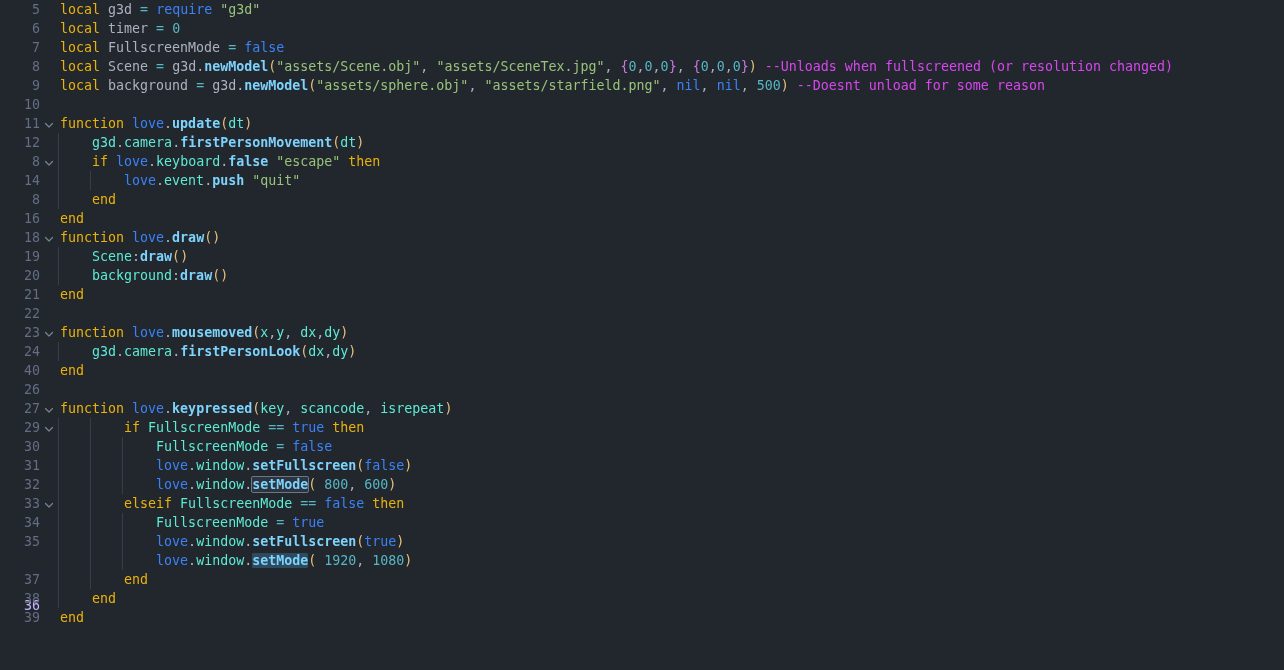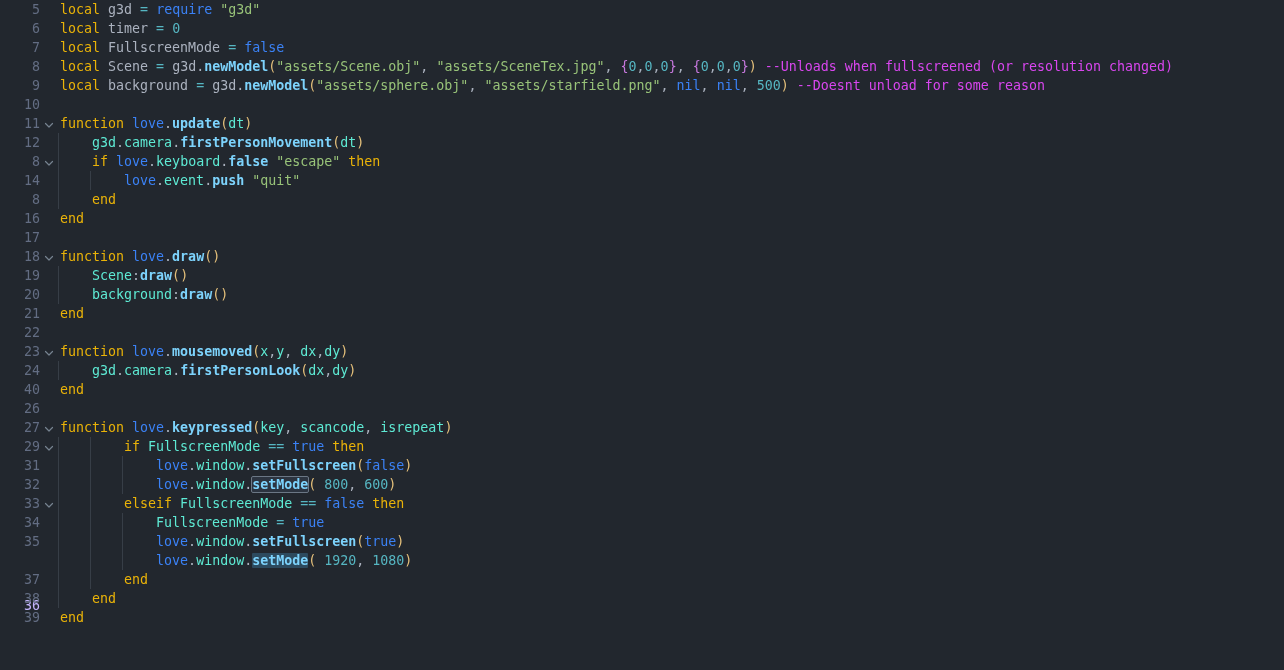--- a/index.html
+++ b/index.html
@@ -127,40 +127,40 @@
     <div class="row"><div class="gutter">11</div><div class="fold"><span class="chev"><svg viewBox="0 0 10 10" width="10" height="10">
             <path d="M1.5 3.5 L5 7 L8.5 3.5" fill="none" stroke="#768390" stroke-width="1.2" stroke-linecap="round" stroke-linejoin="round"></path>
           </svg></span></div><div class="code"><span class="kw">function</span> <span class="var">love</span><span class="punc">.</span><span class="fnname">update</span><span class="p1">(</span><span class="id2">dt</span><span class="p1">)</span></div></div>
     <div class="row"><div class="guides"><div class="guide" style="left: 0px;"></div></div><div class="gutter">12</div><div class="fold"></div><div class="code">    <span class="id2">g3d</span><span class="punc">.</span><span class="id2">camera</span><span class="punc">.</span><span class="fnname">firstPersonMovement</span><span class="p1">(</span><span class="id2">dt</span><span class="p1">)</span></div></div>
     <div class="row"><div class="guides"><div class="guide" style="left: 0px;"></div></div><div class="gutter">8</div><div class="fold"><span class="chev"><svg viewBox="0 0 10 10" width="10" height="10">
             <path d="M1.5 3.5 L5 7 L8.5 3.5" fill="none" stroke="#768390" stroke-width="1.2" stroke-linecap="round" stroke-linejoin="round"></path>
           </svg></span></div><div class="code">    <span class="kw">if</span> <span class="var">love</span><span class="punc">.</span><span class="id2">keyboard</span><span class="punc">.</span><span class="fnname">false</span> <span class="str">"escape"</span> <span class="kw">then</span></div></div>
     <div class="row"><div class="guides"><div class="guide" style="left: 0px;"></div><div class="guide" style="left: 32.04px;"></div></div><div class="gutter">14</div><div class="fold"></div><div class="code">        <span class="var">love</span><span class="punc">.</span><span class="id2">event</span><span class="punc">.</span><span class="fnname">push</span> <span class="str">"quit"</span></div></div>
     <div class="row"><div class="guides"><div class="guide" style="left: 0px;"></div></div><div class="gutter">8</div><div class="fold"></div><div class="code">    <span class="kw">end</span></div></div>
     <div class="row"><div class="gutter">16</div><div class="fold"></div><div class="code"><span class="kw">end</span></div></div>
-    <div class="row"><div class="gutter">17</div><div class="fold"></div><div class="code"></div></div>
     <div class="row"><div class="gutter">18</div><div class="fold"><span class="chev"><svg viewBox="0 0 10 10" width="10" height="10">
             <path d="M1.5 3.5 L5 7 L8.5 3.5" fill="none" stroke="#768390" stroke-width="1.2" stroke-linecap="round" stroke-linejoin="round"></path>
           </svg></span></div><div class="code"><span class="kw">function</span> <span class="var">love</span><span class="punc">.</span><span class="fnname">draw</span><span class="p1">(</span><span class="p1">)</span></div></div>
     <div class="row"><div class="guides"><div class="guide" style="left: 0px;"></div></div><div class="gutter">19</div><div class="fold"></div><div class="code">    <span class="id2">Scene</span><span class="punc">:</span><span class="fnname">draw</span><span class="p1">(</span><span class="p1">)</span></div></div>
     <div class="row"><div class="guides"><div class="guide" style="left: 0px;"></div></div><div class="gutter">20</div><div class="fold"></div><div class="code">    <span class="id2">background</span><span class="punc">:</span><span class="fnname">draw</span><span class="p1">(</span><span class="p1">)</span></div></div>
     <div class="row"><div class="gutter">21</div><div class="fold"></div><div class="code"><span class="kw">end</span></div></div>
     <div class="row"><div class="gutter">22</div><div class="fold"></div><div class="code"></div></div>
     <div class="row"><div class="gutter">23</div><div class="fold"><span class="chev"><svg viewBox="0 0 10 10" width="10" height="10">
             <path d="M1.5 3.5 L5 7 L8.5 3.5" fill="none" stroke="#768390" stroke-width="1.2" stroke-linecap="round" stroke-linejoin="round"></path>
           </svg></span></div><div class="code"><span class="kw">function</span> <span class="var">love</span><span class="punc">.</span><span class="fnname">mousemoved</span><span class="p1">(</span><span class="id2">x</span><span class="punc">,</span><span class="id2">y</span><span class="punc">,</span> <span class="id2">dx</span><span class="punc">,</span><span class="id2">dy</span><span class="p1">)</span></div></div>
     <div class="row"><div class="guides"><div class="guide" style="left: 0px;"></div></div><div class="gutter">24</div><div class="fold"></div><div class="code">    <span class="id2">g3d</span><span class="punc">.</span><span class="id2">camera</span><span class="punc">.</span><span class="fnname">firstPersonLook</span><span class="p1">(</span><span class="id2">dx</span><span class="punc">,</span><span class="id2">dy</span><span class="p1">)</span></div></div>
     <div class="row"><div class="gutter">40</div><div class="fold"></div><div class="code"><span class="kw">end</span></div></div>
     <div class="row"><div class="gutter">26</div><div class="fold"></div><div class="code"></div></div>
     <div class="row"><div class="gutter">27</div><div class="fold"><span class="chev"><svg viewBox="0 0 10 10" width="10" height="10">
             <path d="M1.5 3.5 L5 7 L8.5 3.5" fill="none" stroke="#768390" stroke-width="1.2" stroke-linecap="round" stroke-linejoin="round"></path>
           </svg></span></div><div class="code"><span class="kw">function</span> <span class="var">love</span><span class="punc">.</span><span class="fnname">keypressed</span><span class="p1">(</span><span class="id2">key</span><span class="punc">,</span> <span class="id2">scancode</span><span class="punc">,</span> <span class="id2">isrepeat</span><span class="p1">)</span></div></div>
     <div class="row"><div class="guides"><div class="guide" style="left: 0px;"></div><div class="guide" style="left: 32.04px;"></div></div><div class="gutter">29</div><div class="fold"><span class="chev"><svg viewBox="0 0 10 10" width="10" height="10">
             <path d="M1.5 3.5 L5 7 L8.5 3.5" fill="none" stroke="#768390" stroke-width="1.2" stroke-linecap="round" stroke-linejoin="round"></path>
           </svg></span></div><div class="code">        <span class="kw">if</span> <span class="id2">FullscreenMode</span> <span class="op">==</span> <span class="var">true</span> <span class="kw">then</span></div></div>
+    <div class="row"><div class="guides"><div class="guide" style="left: 0px;"></div><div class="guide" style="left: 32.04px;"></div><div class="guide" style="left: 64.08px;"></div></div><div class="gutter">30</div><div class="fold"></div><div class="code">            <span class="id2">FullscreenMode</span> <span class="op">=</span> <span class="var">false</span></div></div>
     <div class="row"><div class="guides"><div class="guide" style="left: 0px;"></div><div class="guide" style="left: 32.04px;"></div><div class="guide" style="left: 64.08px;"></div></div><div class="gutter">31</div><div class="fold"></div><div class="code">            <span class="var">love</span><span class="punc">.</span><span class="id2">window</span><span class="punc">.</span><span class="fnname">setFullscreen</span><span class="p1">(</span><span class="var">false</span><span class="p1">)</span></div></div>
     <div class="row"><div class="guides"><div class="guide" style="left: 0px;"></div><div class="guide" style="left: 32.04px;"></div><div class="guide" style="left: 64.08px;"></div></div><div class="gutter">32</div><div class="fold"></div><div class="code">            <span class="var">love</span><span class="punc">.</span><span class="id2">window</span><span class="punc">.</span><span class="occ fnname">setMode</span><span class="p1">(</span> <span class="num">800</span><span class="punc">,</span> <span class="num">600</span><span class="p1">)</span></div></div>
     <div class="row"><div class="guides"><div class="guide" style="left: 0px;"></div><div class="guide" style="left: 32.04px;"></div></div><div class="gutter">33</div><div class="fold"><span class="chev"><svg viewBox="0 0 10 10" width="10" height="10">
             <path d="M1.5 3.5 L5 7 L8.5 3.5" fill="none" stroke="#768390" stroke-width="1.2" stroke-linecap="round" stroke-linejoin="round"></path>
           </svg></span></div><div class="code">        <span class="kw">elseif</span> <span class="id2">FullscreenMode</span> <span class="op">==</span> <span class="var">false</span> <span class="kw">then</span></div></div>
     <div class="row"><div class="guides"><div class="guide" style="left: 0px;"></div><div class="guide" style="left: 32.04px;"></div><div class="guide" style="left: 64.08px;"></div></div><div class="gutter">34</div><div class="fold"></div><div class="code">            <span class="id2">FullscreenMode</span> <span class="op">=</span> <span class="var">true</span></div></div>
     <div class="row"><div class="guides"><div class="guide" style="left: 0px;"></div><div class="guide" style="left: 32.04px;"></div><div class="guide" style="left: 64.08px;"></div></div><div class="gutter">35</div><div class="fold"></div><div class="code">            <span class="var">love</span><span class="punc">.</span><span class="id2">window</span><span class="punc">.</span><span class="fnname">setFullscreen</span><span class="p1">(</span><span class="var">true</span><span class="p1">)</span></div></div>
     <div class="row"><div class="guides"><div class="guide" style="left: 0px;"></div><div class="guide" style="left: 32.04px;"></div><div class="guide" style="left: 64.08px;"></div></div><div class="gutter active">36</div><div class="fold"></div><div class="code">            <span class="var">love</span><span class="punc">.</span><span class="id2">window</span><span class="punc">.</span><span class="sel fnname">setMode</span><span class="p1">(</span> <span class="num">1920</span><span class="punc">,</span> <span class="num">1080</span><span class="p1">)</span></div></div>
     <div class="row"><div class="guides"><div class="guide" style="left: 0px;"></div><div class="guide" style="left: 32.04px;"></div></div><div class="gutter">37</div><div class="fold"></div><div class="code">        <span class="kw">end</span></div></div>
     <div class="row"><div class="guides"><div class="guide" style="left: 0px;"></div></div><div class="gutter">38</div><div class="fold"></div><div class="code">    <span class="kw">end</span></div></div>

